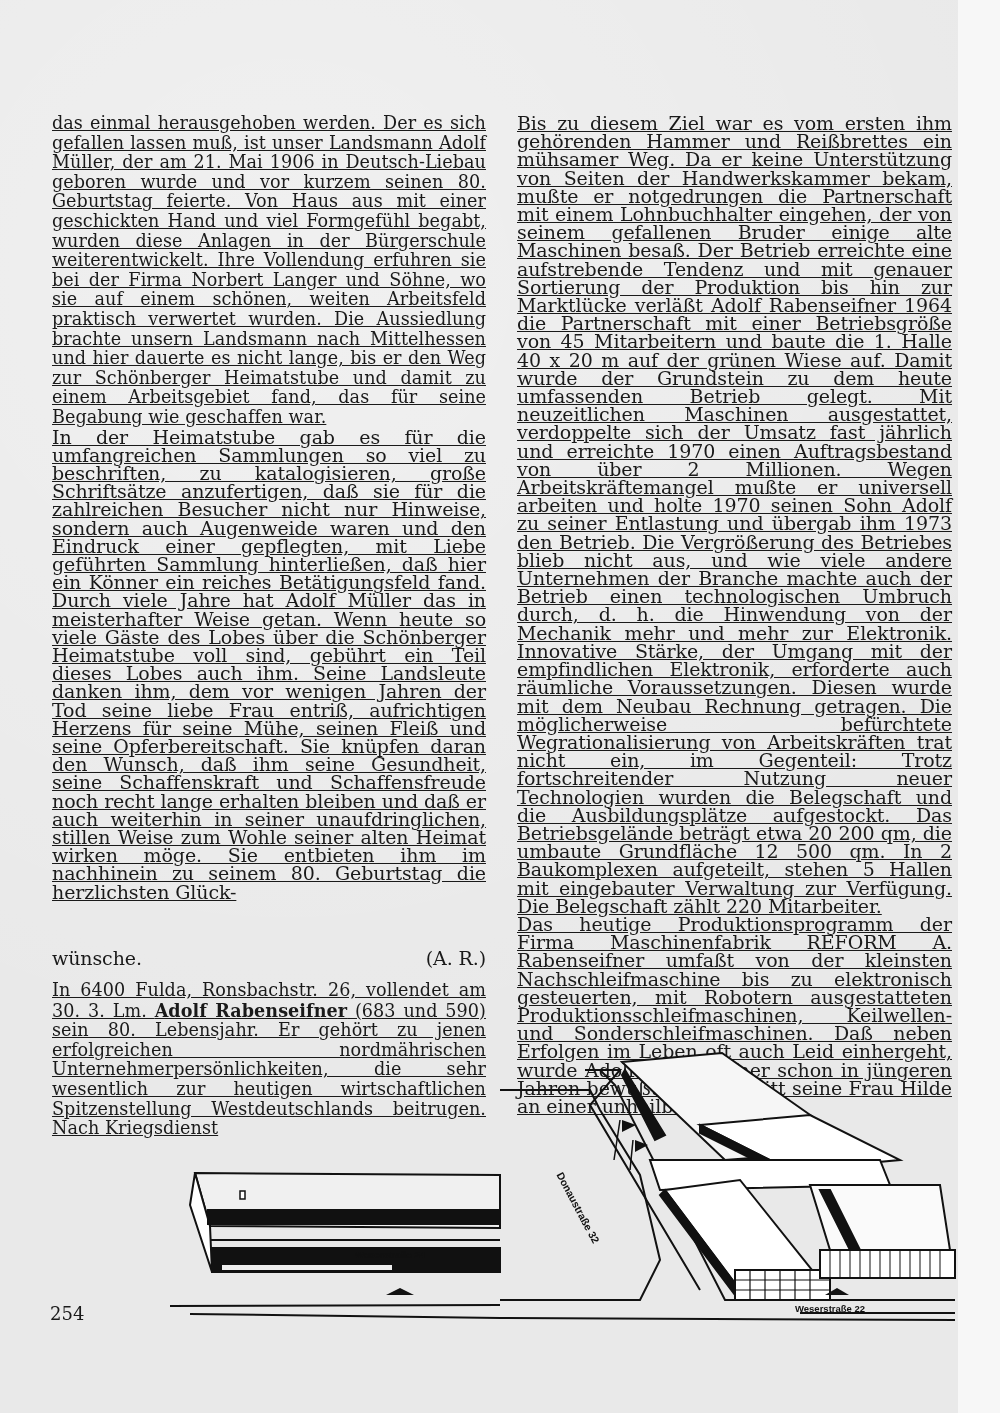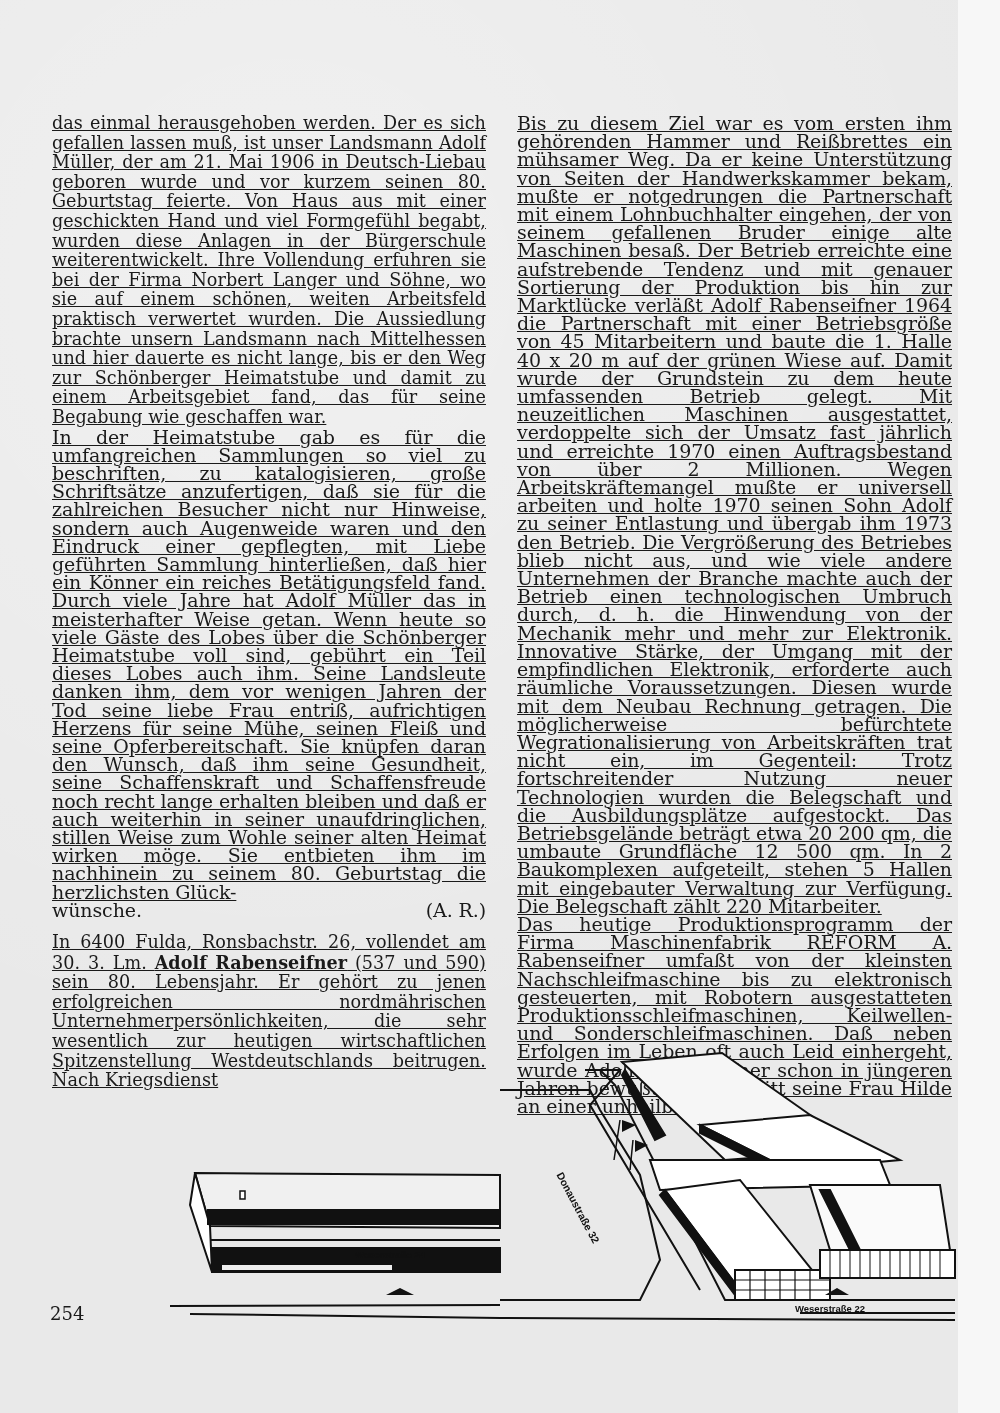--- a/index.html
+++ b/index.html
@@ -13,21 +13,21 @@
     position: absolute; left: 0; top: 0; width: 958px; height: 1413px;
     background: #e9e9e9;
     background-image: radial-gradient(circle at 30% 20%, rgba(255,255,255,0.35), rgba(0,0,0,0) 60%);
   }
   .col { position: absolute; text-align: justify; hyphens: none; }
   .col p { margin: 0; text-decoration: underline; }
   #col-left { left: 52px; top: 114px; width: 434px; }
   #col-right { left: 517px; top: 114px; width: 435px; }
   .big { font-size: 17.6px; line-height: 19.6px; letter-spacing: 0.05px; }
   .small { font-size: 19px; line-height: 18.2px; letter-spacing: -0.1px; }
-  .sig-line { display: flex; justify-content: space-between; }
+  .sig-line { display: flex; justify-content: space-between; margin-top: 48px; }
   .spacer { height: 14px; }
   b { font-weight: bold; }
   .page-number {
     position: absolute; left: 50px; top: 1303px; font-size: 18px; text-align: right;
   }
   .illus { position: absolute; left: 0; top: 0; width: 1000px; height: 1413px; pointer-events: none; }
   .street-label {
     position: absolute; font-family: "Liberation Sans", sans-serif; font-weight: bold;
     font-size: 9.5px; color: #111;
   }
@@ -44,21 +44,21 @@
 <div class="paper"></div>
 
 <div class="col" id="col-left">
   <p class="big">das einmal herausgehoben werden. Der es sich gefallen lassen muß, ist unser Landsmann Adolf Müller, der am 21. Mai 1906 in Deutsch-Liebau geboren wurde und vor kurzem seinen 80. Geburtstag feierte. Von Haus aus mit einer geschickten Hand und viel Formgefühl begabt, wurden diese Anlagen in der Bürgerschule weiterentwickelt. Ihre Vollendung erfuhren sie bei der Firma Norbert Langer und Söhne, wo sie auf einem schönen, weiten Arbeitsfeld praktisch verwertet wurden. Die Aussiedlung brachte unsern Landsmann nach Mittelhessen und hier dauerte es nicht lange, bis er den Weg zur Schönberger Heimatstube und damit zu einem Arbeitsgebiet fand, das für seine Begabung wie geschaffen war.</p>
   <p class="small">In der Heimatstube gab es für die umfangreichen Sammlungen so viel zu beschriften, zu katalogisieren, große Schriftsätze anzufertigen, daß sie für die zahlreichen Besucher nicht nur Hinweise, sondern auch Augenweide waren und den Eindruck einer gepflegten, mit Liebe geführten Sammlung hinterließen, daß hier ein Könner ein reiches Betätigungsfeld fand. Durch viele Jahre hat Adolf Müller das in meisterhafter Weise getan. Wenn heute so viele Gäste des Lobes über die Schönberger Heimatstube voll sind, gebührt ein Teil dieses Lobes auch ihm. Seine Landsleute danken ihm, dem vor wenigen Jahren der Tod seine liebe Frau entriß, aufrichtigen Herzens für seine Mühe, seinen Fleiß und seine Opferbereitschaft. Sie knüpfen daran den Wunsch, daß ihm seine Gesundheit, seine Schaffenskraft und Schaffensfreude noch recht lange erhalten bleiben und daß er auch weiterhin in seiner unaufdringlichen, stillen Weise zum Wohle seiner alten Heimat wirken möge. Sie entbieten ihm im nachhinein zu seinem 80. Geburtstag die herzlichsten Glück-</p>
   <div class="small sig-line">
     <span>wünsche.</span>
     <span>(A. R.)</span>
   </div>
   <div class="spacer"></div>
-  <p class="big"><span>In 6400 Fulda, Ronsbachstr. 26, vollendet am 30. 3. Lm. </span><b>Adolf Rabenseifner</b><span> (537 und 590) sein 80. Lebensjahr. Er gehört zu jenen erfolgreichen nordmährischen Unternehmerpersönlichkeiten, die sehr wesentlich zur heutigen wirtschaftlichen Spitzenstellung Westdeutschlands beitrugen. Nach Kriegsdienst</span></p>
+  <p class="big"><span>In 6400 Fulda, Ronsbachstr. 26, vollendet am 30. 3. Lm. </span><b>Adolf Rabenseifner</b><span> (683 und 590) sein 80. Lebensjahr. Er gehört zu jenen erfolgreichen nordmährischen Unternehmerpersönlichkeiten, die sehr wesentlich zur heutigen wirtschaftlichen Spitzenstellung Westdeutschlands beitrugen. Nach Kriegsdienst</span></p>
 </div>
 
 <div class="col" id="col-right">
   <p class="small">Bis zu diesem Ziel war es vom ersten ihm gehörenden Hammer und Reißbrettes ein mühsamer Weg. Da er keine Unterstützung von Seiten der Handwerkskammer bekam, mußte er notgedrungen die Partnerschaft mit einem Lohnbuchhalter eingehen, der von seinem gefallenen Bruder einige alte Maschinen besaß. Der Betrieb erreichte eine aufstrebende Tendenz und mit genauer Sortierung der Produktion bis hin zur Marktlücke verläßt Adolf Rabenseifner 1964 die Partnerschaft mit einer Betriebsgröße von 45 Mitarbeitern und baute die 1. Halle 40 x 20 m auf der grünen Wiese auf. Damit wurde der Grundstein zu dem heute umfassenden Betrieb gelegt. Mit neuzeitlichen Maschinen ausgestattet, verdoppelte sich der Umsatz fast jährlich und erreichte 1970 einen Auftragsbestand von über 2 Millionen. Wegen Arbeitskräftemangel mußte er universell arbeiten und holte 1970 seinen Sohn Adolf zu seiner Entlastung und übergab ihm 1973 den Betrieb. Die Vergrößerung des Betriebes blieb nicht aus, und wie viele andere Unternehmen der Branche machte auch der Betrieb einen technologischen Umbruch durch, d. h. die Hinwendung von der Mechanik mehr und mehr zur Elektronik. Innovative Stärke, der Umgang mit der empfindlichen Elektronik, erforderte auch räumliche Voraussetzungen. Diesen wurde mit dem Neubau Rechnung getragen. Die möglicherweise befürchtete Wegrationalisierung von Arbeitskräften trat nicht ein, im Gegenteil: Trotz fortschreitender Nutzung neuer Technologien wurden die Belegschaft und die Ausbildungsplätze aufgestockt. Das Betriebsgelände beträgt etwa 20 200 qm, die umbaute Grundfläche 12 500 qm. In 2 Baukomplexen aufgeteilt, stehen 5 Hallen mit eingebauter Verwaltung zur Verfügung. Die Belegschaft zählt 220 Mitarbeiter.</p>
   <p class="small">Das heutige Produktionsprogramm der Firma Maschinenfabrik REFORM A. Rabenseifner umfaßt von der kleinsten Nachschleifmaschine bis zu elektronisch gesteuerten, mit Robotern ausgestatteten Produktionsschleifmaschinen, Keilwellen- und Sonderschleifmaschinen. Daß neben Erfolgen im Leben oft auch Leid einhergeht, wurde Adolf Rabenseifner schon in jüngeren Jahren bewußt. 32 Jahre litt seine Frau Hilde an einer unheilbaren</p>
 </div>
 
 <svg class="illus" viewBox="0 0 1000 1413" width="1000" height="1413">
   <g stroke="#111" fill="none" stroke-width="2">
     <polygon points="195,1173 500,1175 500,1228 210,1226" fill="#f0f0f0"></polygon>

